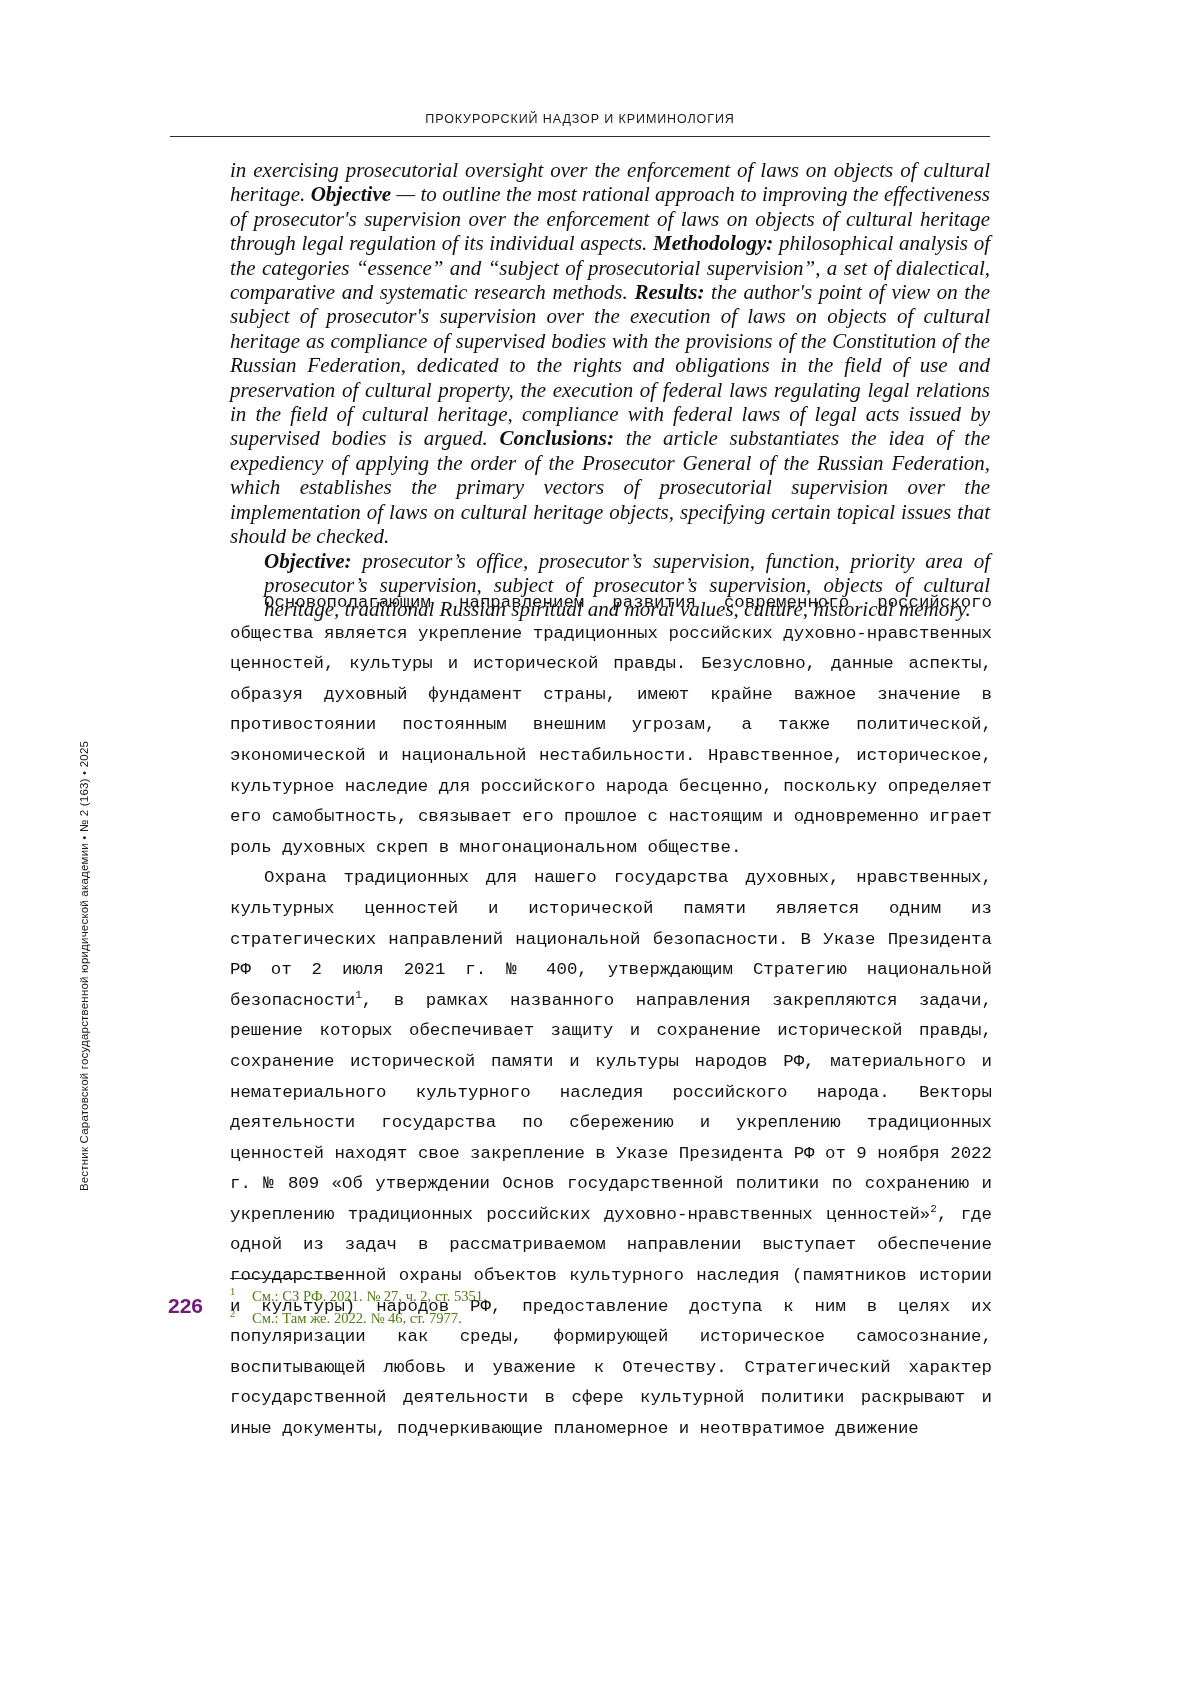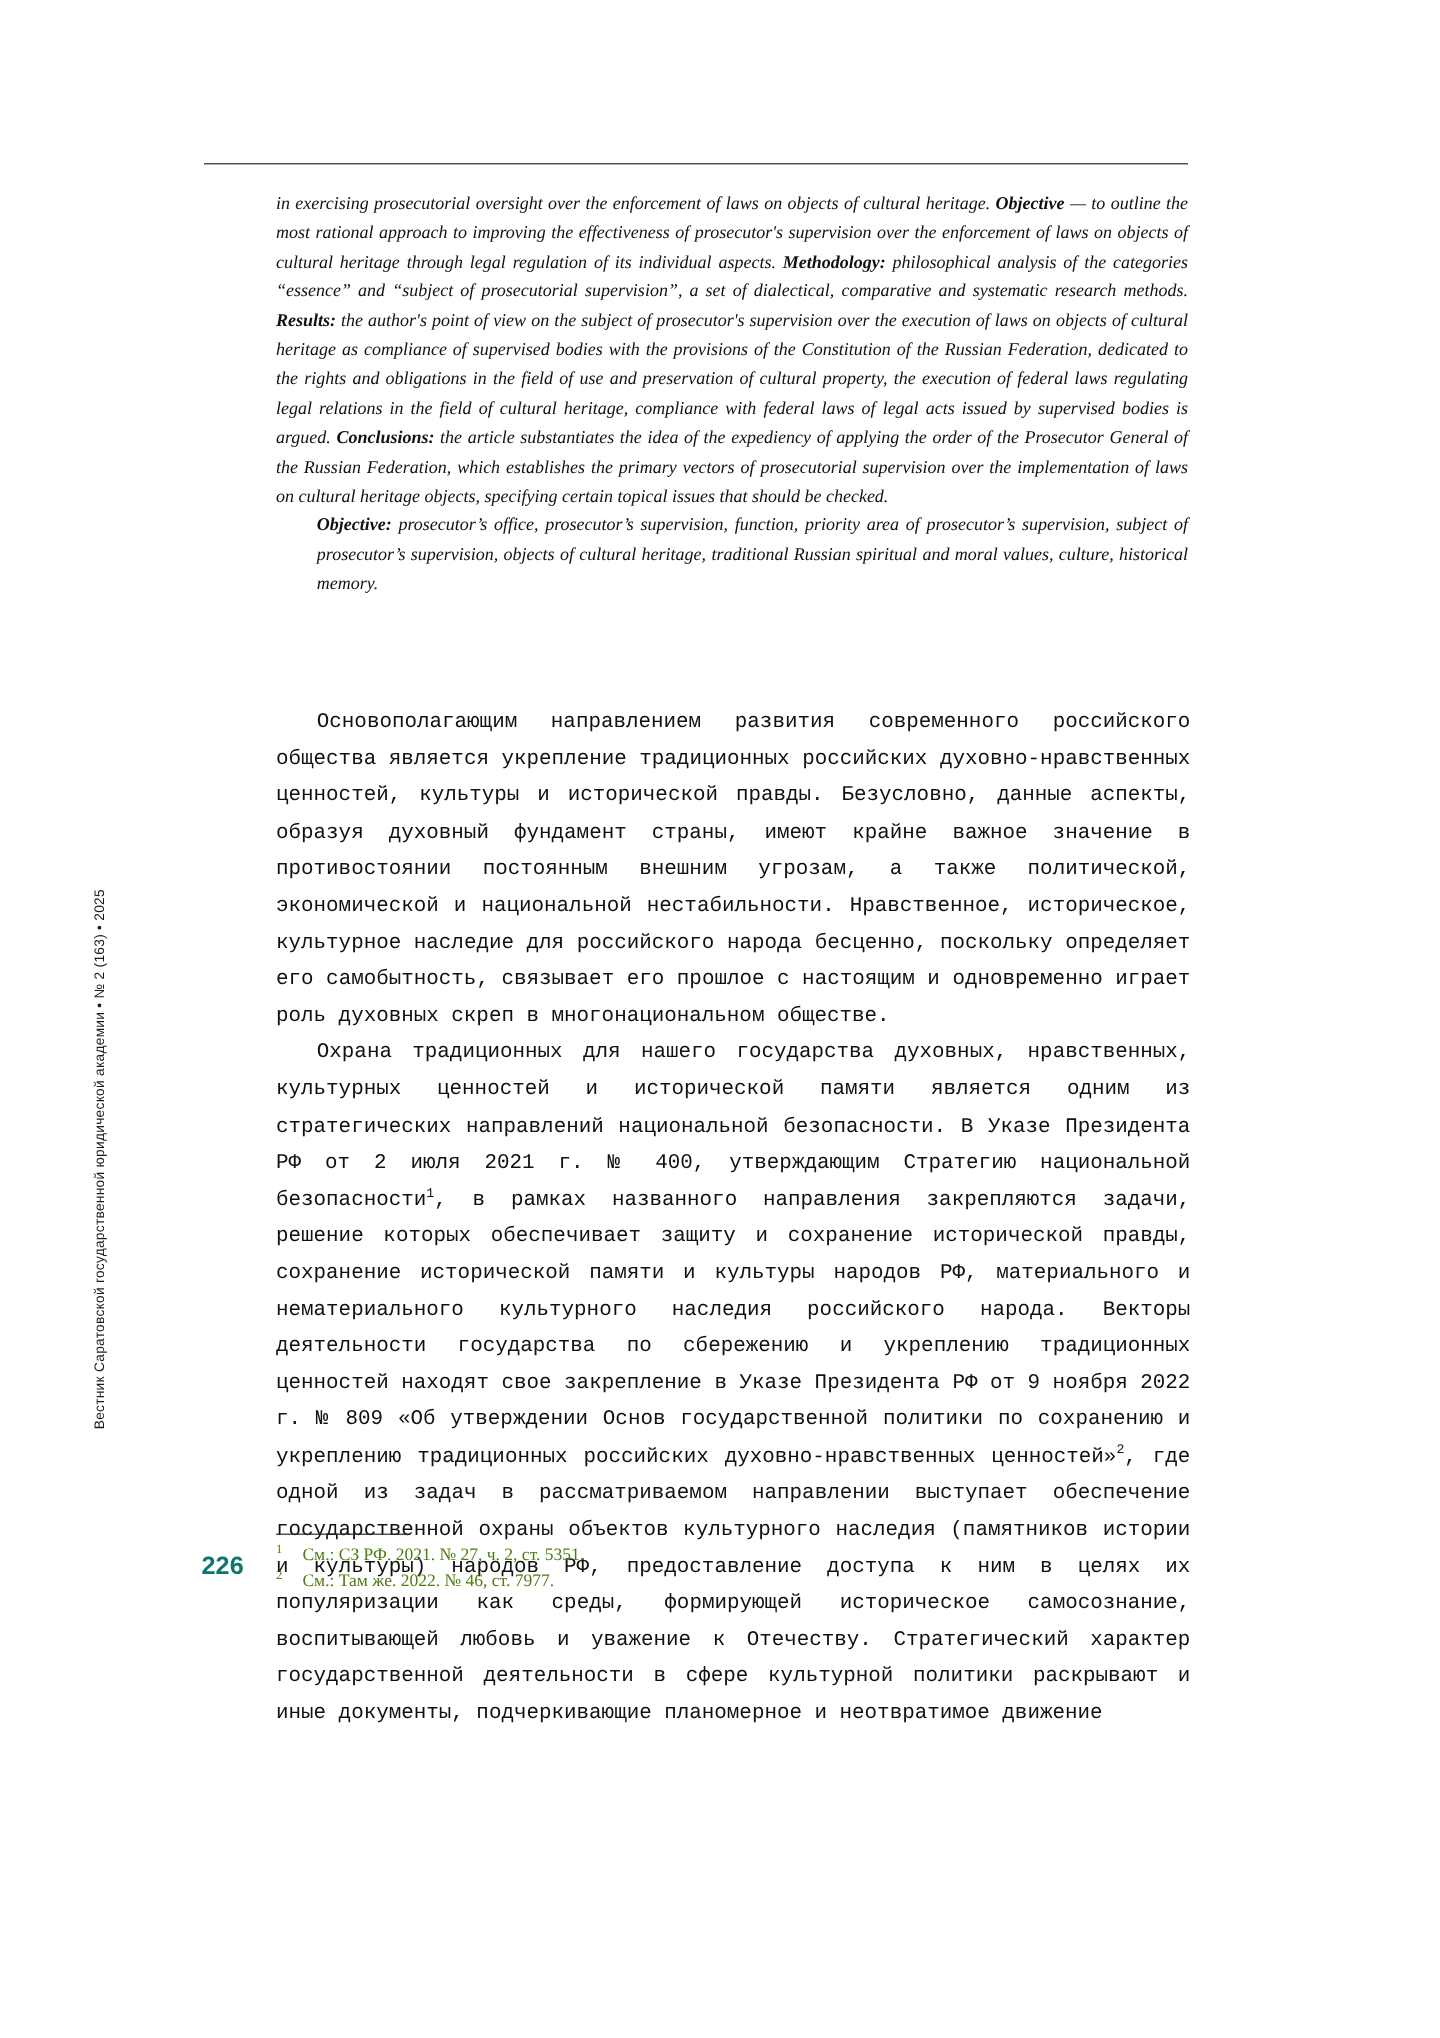--- a/index.html
+++ b/index.html
@@ -53,21 +53,21 @@
     text-align: center;
     white-space: nowrap;
   }
 
   
   .abstract {
     position: absolute;
     left: 230px;
     top: 158px;
     width: 760px;
-    font-size: 15px;
+    font-size: 21px;
     line-height: 24.4px;
     font-style: italic;
     text-align: justify;
     text-justify: inter-word;
     color: #111111;
   }
   .abstract p {
     margin: 0;
   }
   .abstract .kw {
@@ -131,28 +131,29 @@
   }
 
   
   .page-number {
     position: absolute;
     left: 168px;
     top: 1294px;
     font-family: "Liberation Sans", sans-serif;
     font-size: 21px;
     font-weight: bold;
-    color: #0f766e;
+    color: #701a75;
   }
 </style>
 </head>
 <body>
 
 <div class="page">
 
+  <div class="running-head">ПРОКУРОРСКИЙ НАДЗОР И КРИМИНОЛОГИЯ</div>
   <div class="head-rule"></div>
 
   <div class="side-caption">Вестник Саратовской государственной юридической академии • № 2 (163) • 2025</div>
 
   <div class="abstract">
     <p><span>in exercising prosecutorial oversight over the enforcement of laws on objects of cultural heritage. </span><b>Objective</b><span> — to outline the most rational approach to improving the effectiveness of prosecutor's supervision over the enforcement of laws on objects of cultural heritage through legal regulation of its individual aspects. </span><b>Methodology:</b><span> philosophical analysis of the categories “essence” and “subject of prosecutorial supervision”, a set of dialectical, comparative and systematic research methods. </span><b>Results:</b><span> the author's point of view on the subject of prosecutor's supervision over the execution of laws on objects of cultural heritage as compliance of supervised bodies with the provisions of the Constitution of the Russian Federation, dedicated to the rights and obligations in the field of use and preservation of cultural property, the execution of federal laws regulating legal relations in the field of cultural heritage, compliance with federal laws of legal acts issued by supervised bodies is argued. </span><b>Conclusions:</b><span> the article substantiates the idea of the expediency of applying the order of the Prosecutor General of the Russian Federation, which establishes the primary vectors of prosecutorial supervision over the implementation of laws on cultural heritage objects, specifying certain topical issues that should be checked.</span></p>
     <p class="kw"><b>Objective:</b><span> prosecutor’s office, prosecutor’s supervision, function, priority area of prosecutor’s supervision, subject of prosecutor’s supervision, objects of cultural heritage, traditional Russian spiritual and moral values, culture, historical memory.</span></p>
   </div>
 
   <div class="body-text">

